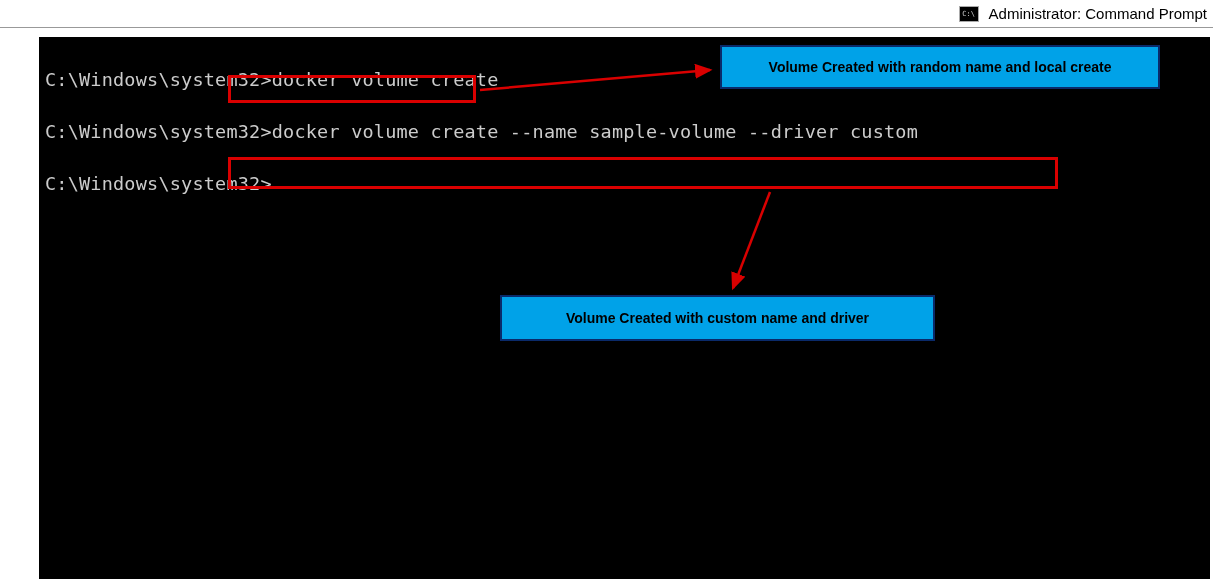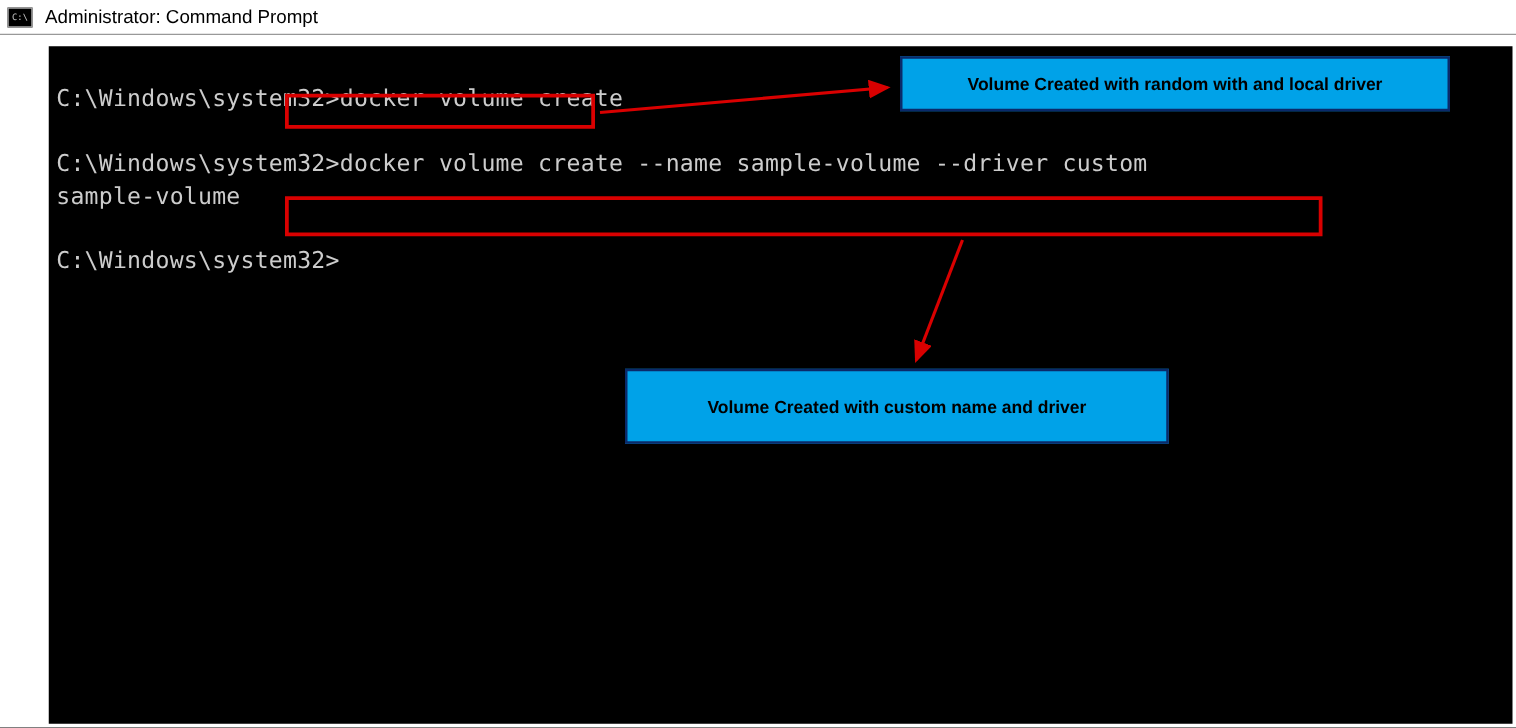--- a/index.html
+++ b/index.html
@@ -15,20 +15,21 @@
       overflow: hidden;
       position: relative;
     }
     .title-bar {
       height: 28px;
       background: #fff;
       border-bottom: 1px solid #999;
       display: flex;
       align-items: center;
       padding: 0 6px;
+      justify-content: flex-end;
     }
     .title-icon {
       width: 20px;
       height: 16px;
       background: #000;
       border: 1px solid #aaa;
       margin-right: 10px;
       position: relative;
       display: flex;
       align-items: center;
@@ -93,30 +94,29 @@
 
 <div class="title-bar">
   <div class="title-icon"></div>
   <div class="title-text">Administrator: Command Prompt</div>
 </div>
 
 <div class="terminal">
   <div class="term-line"><span>C:\Windows\system32&gt;</span><span>docker volume create</span></div>
   <div class="term-line">&nbsp;</div>
   <div class="term-line"><span>C:\Windows\system32&gt;</span><span>docker volume create --name sample-volume --driver custom</span></div>
-  <div class="term-line">sample-volume</div>
   <div class="term-line">&nbsp;</div>
   <div class="term-line"><span>C:\Windows\system32&gt;</span></div>
 </div>
 
 <div class="box1" style="left:228px; top:75px; width:248px; height:28px;"></div>
 <div class="box1" style="left:228px; top:157px; width:830px; height:32px;"></div>
 
-<div class="annotation" style="left:720px; top:45px; width:440px; height:44px;">Volume Created with random with and local driver</div>
-<div class="annotation" style="left:500px; top:295px; width:435px; height:60px;">Volume Created with custom name and driver</div>
+<div class="annotation" style="left:720px; top:45px; width:440px; height:44px;">Volume Created with random name and local create</div>
+<div class="annotation" style="left:500px; top:295px; width:435px; height:46px;">Volume Created with custom name and driver</div>
 
 <svg class="arrow-svg" style="left:0; top:0; width:1213px; height:582px;">
   <defs>
     <marker id="arrowhead" markerWidth="8" markerHeight="8" refX="6" refY="3" orient="auto">
       <polygon points="0 0, 7 3, 0 6" fill="#d90000"></polygon>
     </marker>
   </defs>
   <line x1="480" y1="90" x2="710" y2="70" stroke="#d90000" stroke-width="2.5" marker-end="url(#arrowhead)"></line>
   <line x1="770" y1="192" x2="733" y2="288" stroke="#d90000" stroke-width="2.5" marker-end="url(#arrowhead)"></line>
 </svg>

